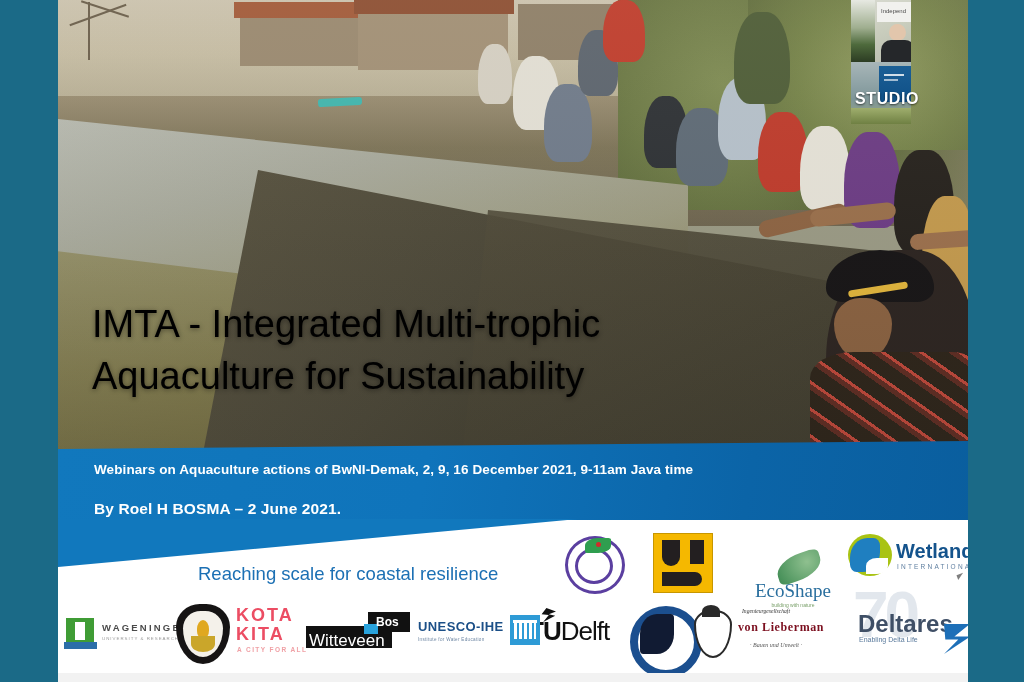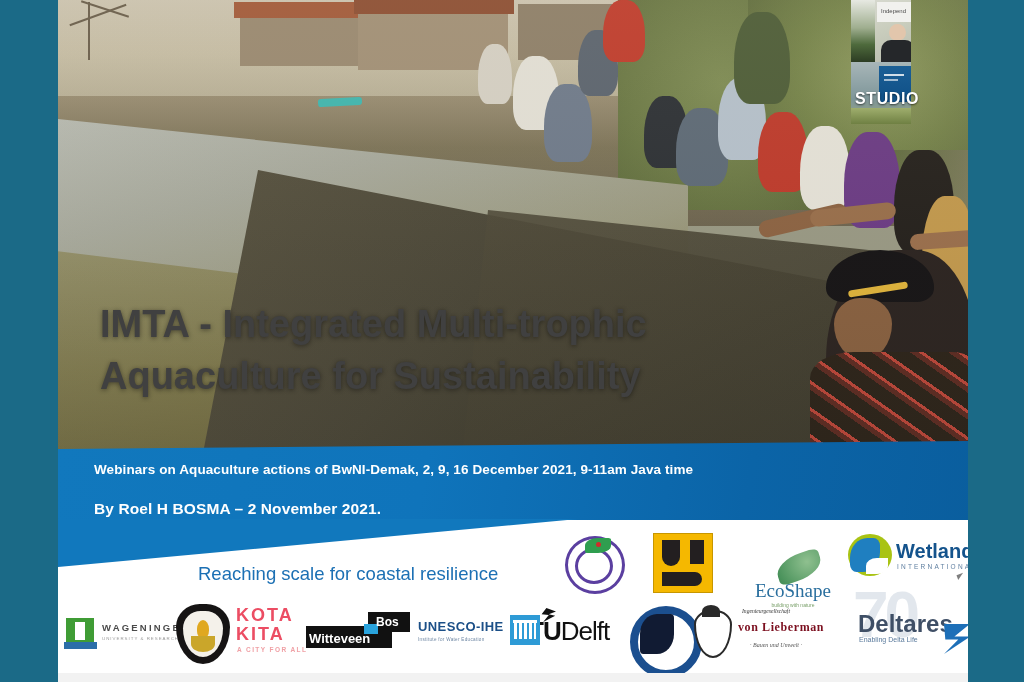--- a/index.html
+++ b/index.html
@@ -81,24 +81,23 @@
     text-shadow:0 1px 3px rgba(0,0,0,.35);
     white-space:pre-line;
   }
   .t-sub{
     position:absolute;left:34px;top:192px;width:680px;
     color:#fdfdfd;font-size:29px;font-weight:400;
     text-shadow:0 1px 4px rgba(0,0,0,.45);
   }
   .t-main{
     position:absolute;left:34px;top:298px;width:720px;
-    color:#404040;font-size:38px;font-weight:700;line-height:1.38;
+    color:#000000;font-size:38px;font-weight:400;line-height:1.38;
     text-shadow:0 1px 5px rgba(0,0,0,.45);
     white-space:pre-line;
-    margin-left:8px;
   }
 
   
   .blueband{
     position:absolute;left:0;top:441px;width:910px;height:120px;
     background:linear-gradient(100deg,#1178bd 0%,#0f74bb 40%,#0b64a7 75%,#0a5e9e 100%);
     clip-path:polygon(0 8px, 910px 0, 910px 86px, 0 120px);
   }
   .bb-line1{
     position:absolute;left:36px;top:462px;
@@ -209,21 +208,21 @@
       <div style="position:absolute;left:852px;top:232px;width:70px;height:16px;background:#9b6f4d;border-radius:9px;transform:rotate(-4deg);"></div>
 
       <div class="ph-veil"></div>
 
       <div class="t-main">IMTA - Integrated Multi-trophic
 Aquaculture for Sustainability</div>
     </div>
 
     <div class="blueband"></div>
     <div class="bb-line1">Webinars on Aquaculture actions of BwNI-Demak, 2, 9, 16 December 2021, 9-11am Java time</div>
-    <div class="bb-line2">By Roel H BOSMA – 2 November 2021.</div>
+    <div class="bb-line2">By Roel H BOSMA – 2 June 2021.</div>
 
     <div class="whitepanel"></div>
     <div class="bluewedge"></div>
     <div class="tagline">Reaching scale for coastal resilience</div>
 
     <div style="position:absolute;left:795px;top:578px;font-size:64px;font-weight:bold;color:rgba(150,170,190,.28);letter-spacing:-4px;">70</div>
 
     <div class="logo" style="left:505px;top:532px;width:62px;height:62px;">
       <div class="ring" style="position:absolute;left:2px;top:4px;width:54px;height:52px;border-width:3px;border-color:#5b3fa0;border-radius:50%;"></div>
       <div class="ring" style="position:absolute;left:12px;top:16px;width:32px;height:30px;border-width:3px;border-color:#5b3fa0;border-radius:50%;"></div>
@@ -269,21 +268,21 @@
     <div class="logo" style="left:178px;top:606px;width:90px;height:56px;">
       <div class="logolbl" style="position:absolute;left:0px;top:0px;color:#ec4d63;font-size:18px;font-weight:bold;letter-spacing:2px;line-height:1.05;white-space:pre-line;">KOTA
 KITA</div>
       <div class="logolbl" style="position:absolute;left:1px;top:40px;color:#f0a0a5;font-size:6.5px;letter-spacing:1.4px;font-weight:bold;">A CITY FOR ALL</div>
     </div>
 
     <div class="logo" style="left:248px;top:612px;width:110px;height:40px;">
       <div style="position:absolute;left:0px;top:14px;width:86px;height:22px;background:#111111;"></div>
       <div style="position:absolute;left:62px;top:0px;width:42px;height:20px;background:#111111;"></div>
       <div style="position:absolute;left:58px;top:12px;width:14px;height:10px;background:#29a3dc;"></div>
-      <div class="logolbl" style="position:absolute;left:3px;top:19px;color:#ffffff;font-size:13px;font-weight:bold;">Witteveen</div>
+      <div class="logolbl" style="position:absolute;left:3px;top:19px;color:#ffffff;font-size:17px;font-weight:normal;">Witteveen</div>
       <div class="logolbl" style="position:absolute;left:70px;top:3px;color:#ffffff;font-size:12px;font-weight:bold;">Bos</div>
     </div>
 
     <div class="logo" style="left:470px;top:608px;width:110px;height:46px;">
       <div style="position:absolute;left:12px;top:0px;width:16px;height:14px;background:#111111;clip-path:polygon(40% 0,100% 25%,55% 45%,95% 55%,20% 100%,55% 50%,10% 45%);"></div>
       <div class="logolbl" style="position:absolute;left:0px;top:8px;color:#111111;font-size:26px;font-weight:bold;letter-spacing:-1px;"><span>TU</span><span style="font-weight:400;">Delft</span></div>
     </div>
 
     <div class="logo" style="left:360px;top:613px;width:130px;height:42px;">
       <div class="logolbl" style="position:absolute;left:0px;top:6px;color:#1b4f87;font-size:13px;font-weight:bold;letter-spacing:.4px;">UNESCO-IHE</div>

